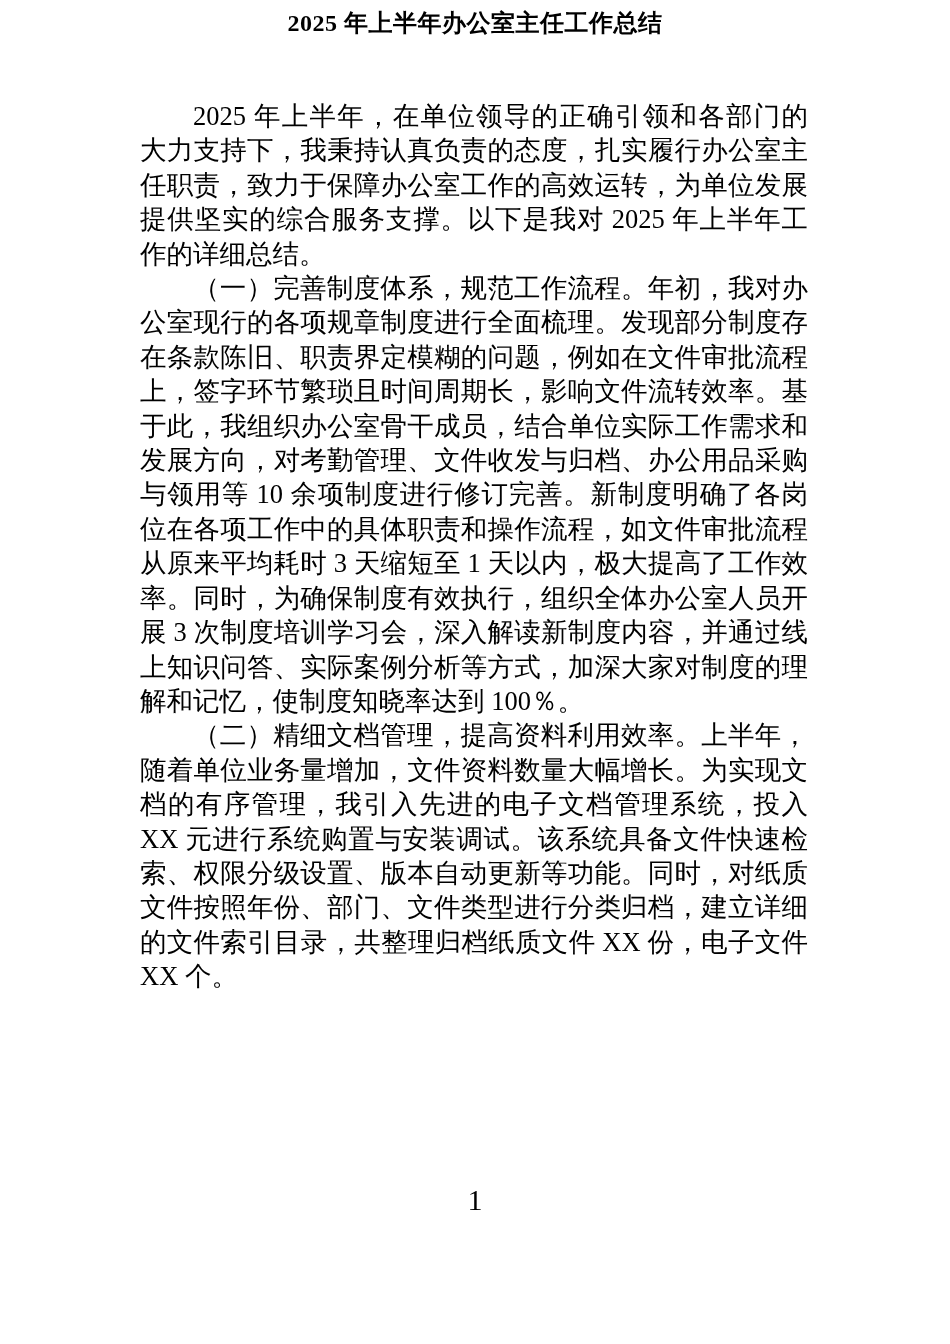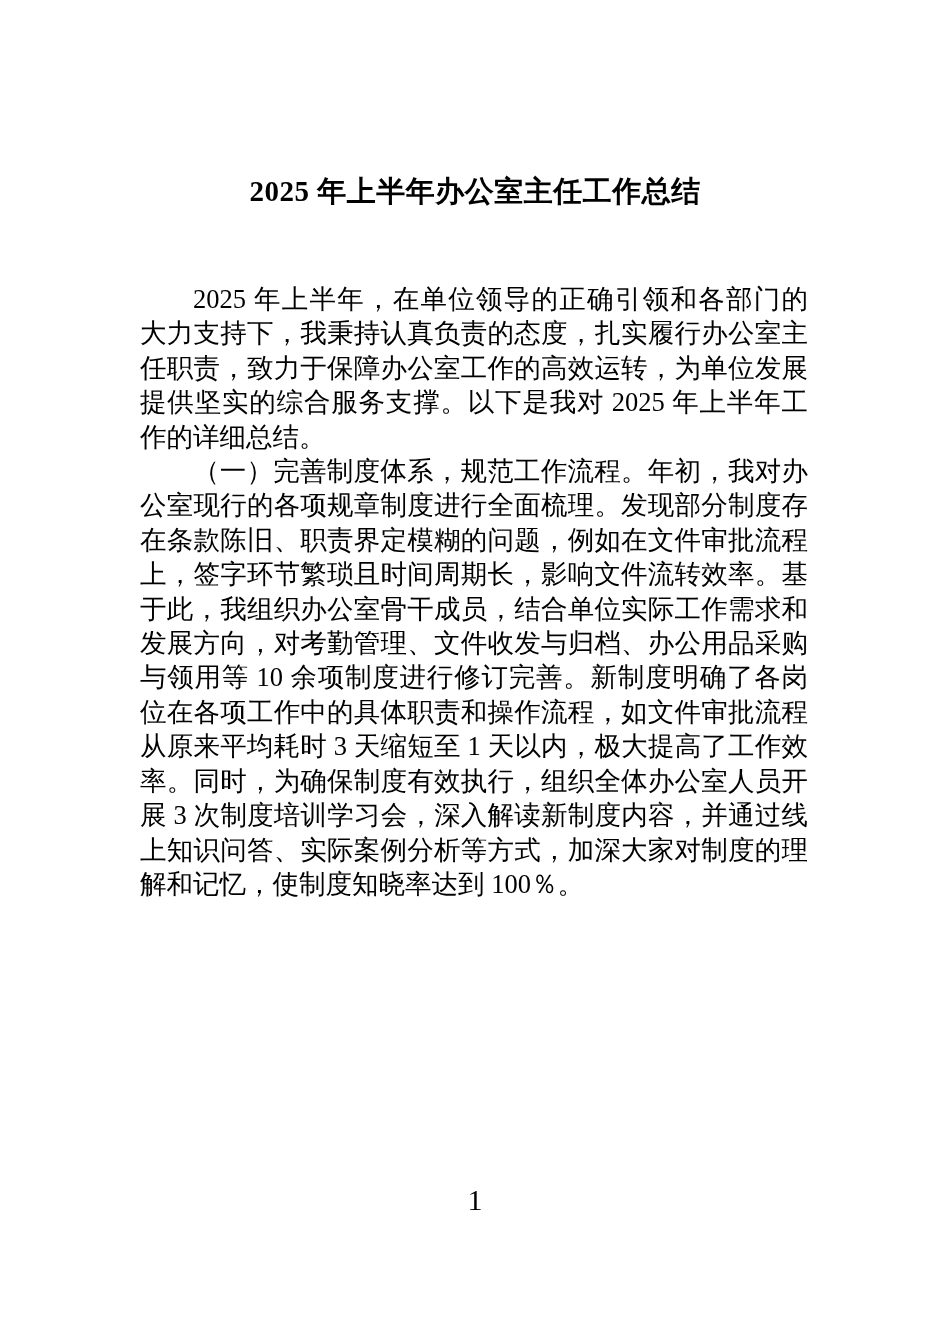--- a/index.html
+++ b/index.html
@@ -16,30 +16,29 @@
     position: relative;
     width: 950px;
     height: 1344px;
     background: #ffffff;
     color: #000000;
     
     font-family: "Liberation Serif", sans-serif;
   }
   .doc-title {
     margin: 0;
-    padding-top: 168px;
-    font-size: 29px;
+    font-size: 24px;
     line-height: 47px;
     font-weight: 600;
     text-align: center;
     letter-spacing: 0.5px;
   }
   .content {
     width: 668px;
-    margin: 67px 0 0 140px;
+    margin: 52px 0 0 140px;
     font-size: 26.5px;
     line-height: 34.4px;
     text-align: justify;
     text-justify: inter-character;
   }
   .para {
     margin: 0;
     padding: 0;
     text-indent: 2em;
   }
@@ -60,18 +59,19 @@
 
   <h1 class="doc-title">2025 年上半年办公室主任工作总结</h1>
 
   <div class="content">
 
     <p class="para">2025 年上半年，在单位领导的正确引领和各部门的大力支持下，我秉持认真负责的态度，扎实履行办公室主任职责，致力于保障办公室工作的高效运转，为单位发展提供坚实的综合服务支撑。以下是我对 2025 年上半年工作的详细总结。</p>
 
 
     <p class="para">（一）完善制度体系，规范工作流程。年初，我对办公室现行的各项规章制度进行全面梳理。发现部分制度存在条款陈旧、职责界定模糊的问题，例如在文件审批流程上，签字环节繁琐且时间周期长，影响文件流转效率。基于此，我组织办公室骨干成员，结合单位实际工作需求和发展方向，对考勤管理、文件收发与归档、办公用品采购与领用等 10 余项制度进行修订完善。新制度明确了各岗位在各项工作中的具体职责和操作流程，如文件审批流程从原来平均耗时 3 天缩短至 1 天以内，极大提高了工作效率。同时，为确保制度有效执行，组织全体办公室人员开展 3 次制度培训学习会，深入解读新制度内容，并通过线上知识问答、实际案例分析等方式，加深大家对制度的理解和记忆，使制度知晓率达到 100％。</p>
 
+    <p class="para">（二）精细文档管理，提高资料利用效率。上半年，随着单位业务量增加，文件资料数量大幅增长。为实现文档的有序管理，我引入先进的电子文档管理系统，投入 XX 元进行系统购置与安装调试。该系统具备文件快速检索、权限分级设置、版本自动更新等功能。同时，对纸质文件按照年份、部门、文件类型进行分类归档，建立详细的文件索引目录，共整理归档纸质文件 XX 份，电子文件 XX 个。</p>
 
   </div>
 
   <div class="page-number">1</div>
 
 </div>
 
 </body></html>

